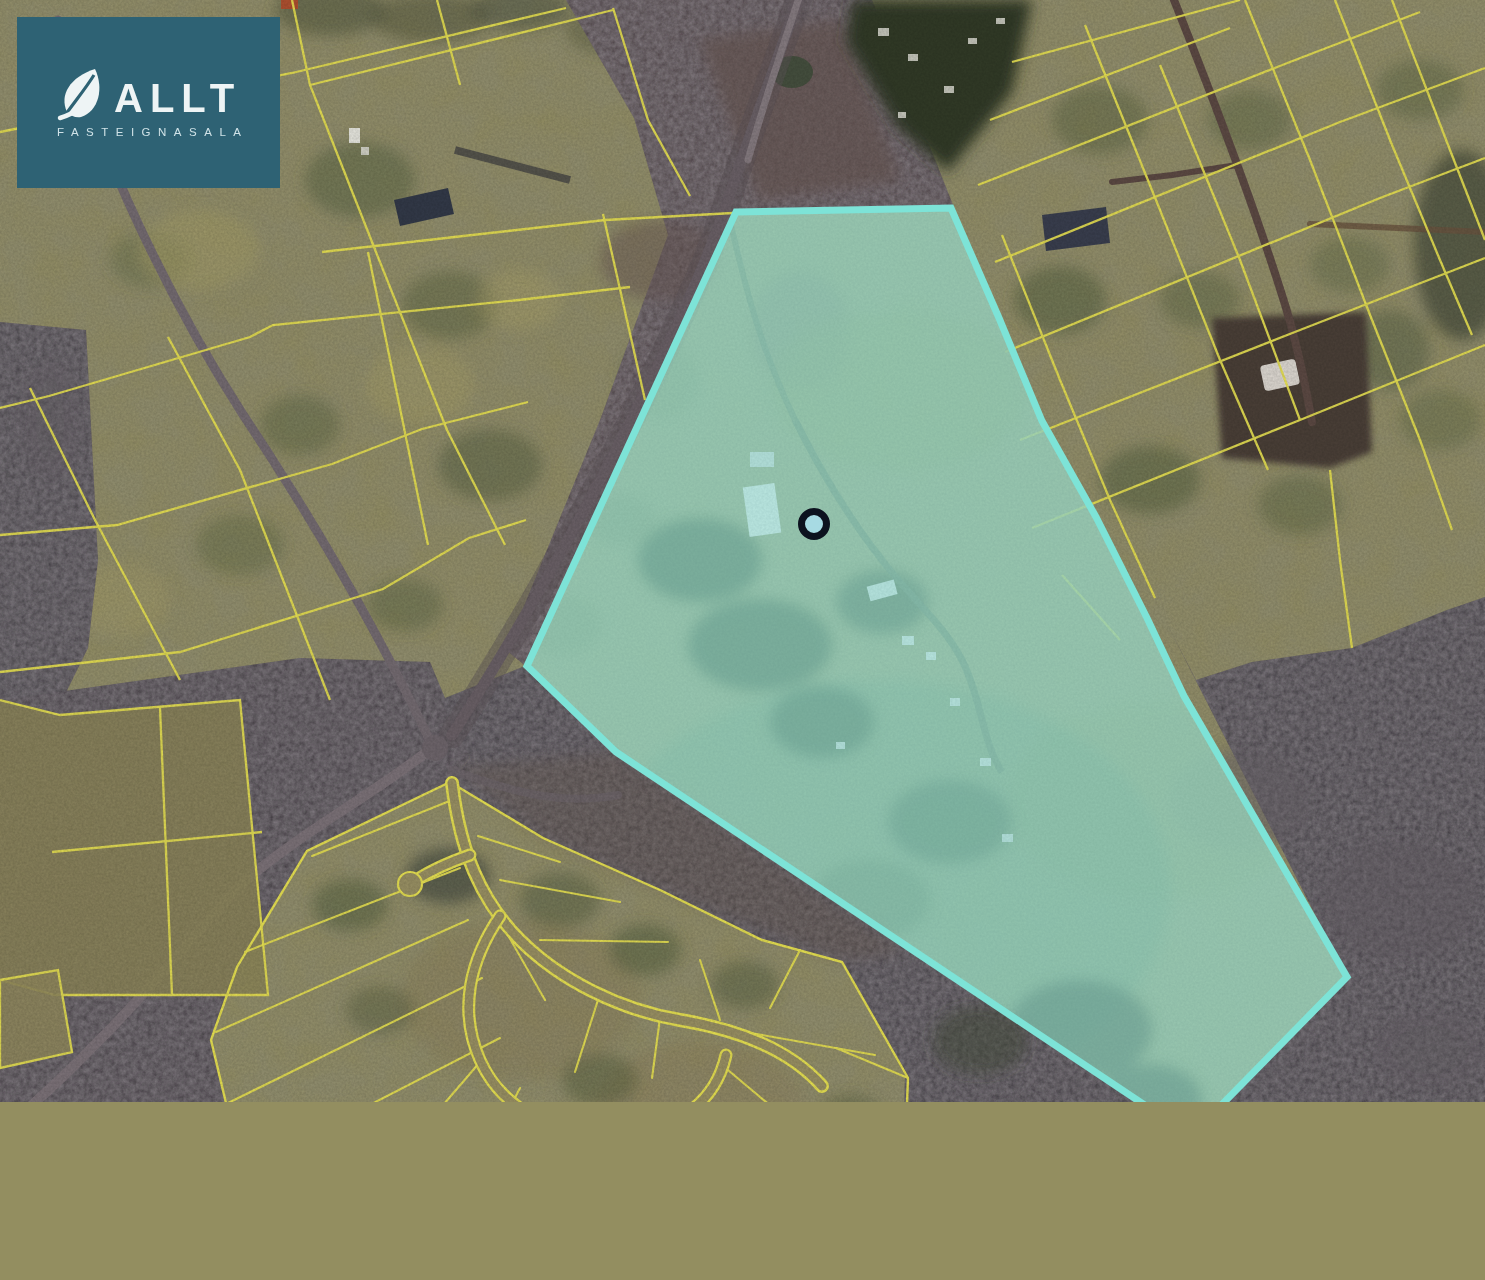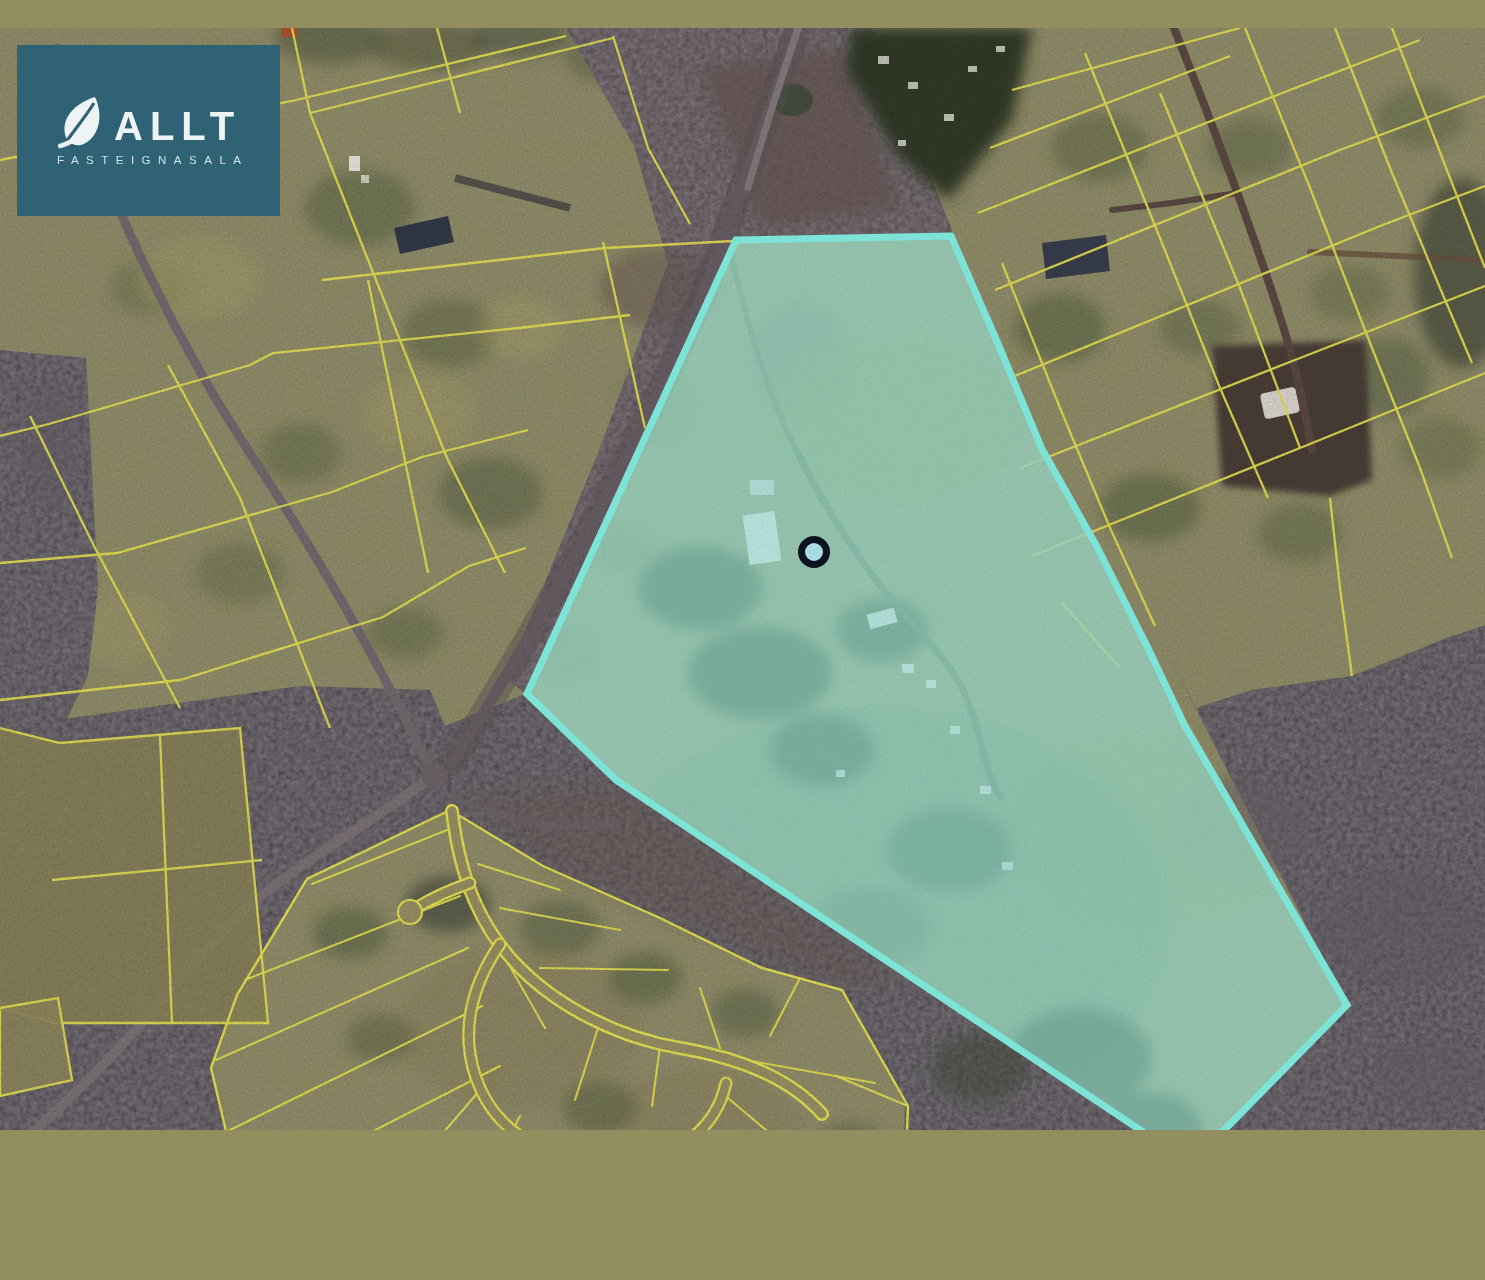--- a/index.html
+++ b/index.html
@@ -1,16 +1,16 @@
 <!DOCTYPE html>
 <html><head>
 <meta charset="utf-8">
 <style>
   html,body{margin:0;padding:0;background:#938e60;}
-  .page{position:relative;width:1485px;height:1102px;overflow:hidden;font-family:"Liberation Sans",sans-serif;margin-top:28px;}
+  .page{position:relative;width:1485px;height:1102px;overflow:hidden;font-family:"Liberation Sans",sans-serif;}
   svg{position:absolute;left:0;top:0;filter:blur(0.7px) saturate(0.95);}
 </style>
 </head>
 <body>
 <div class="page">
 <svg width="1485" height="1280" viewBox="0 0 1485 1280">
 <defs>
   <filter id="terr" x="-5%" y="-5%" width="110%" height="110%">
     <feTurbulence type="fractalNoise" baseFrequency="0.028" numOctaves="4" seed="8" result="t"></feTurbulence>
     <feColorMatrix in="t" type="matrix" values="0 0 0 0 0.28  0 0 0 0 0.28  0 0 0 0 0.20  0 0 0 0.52 0" result="dark"></feColorMatrix>

